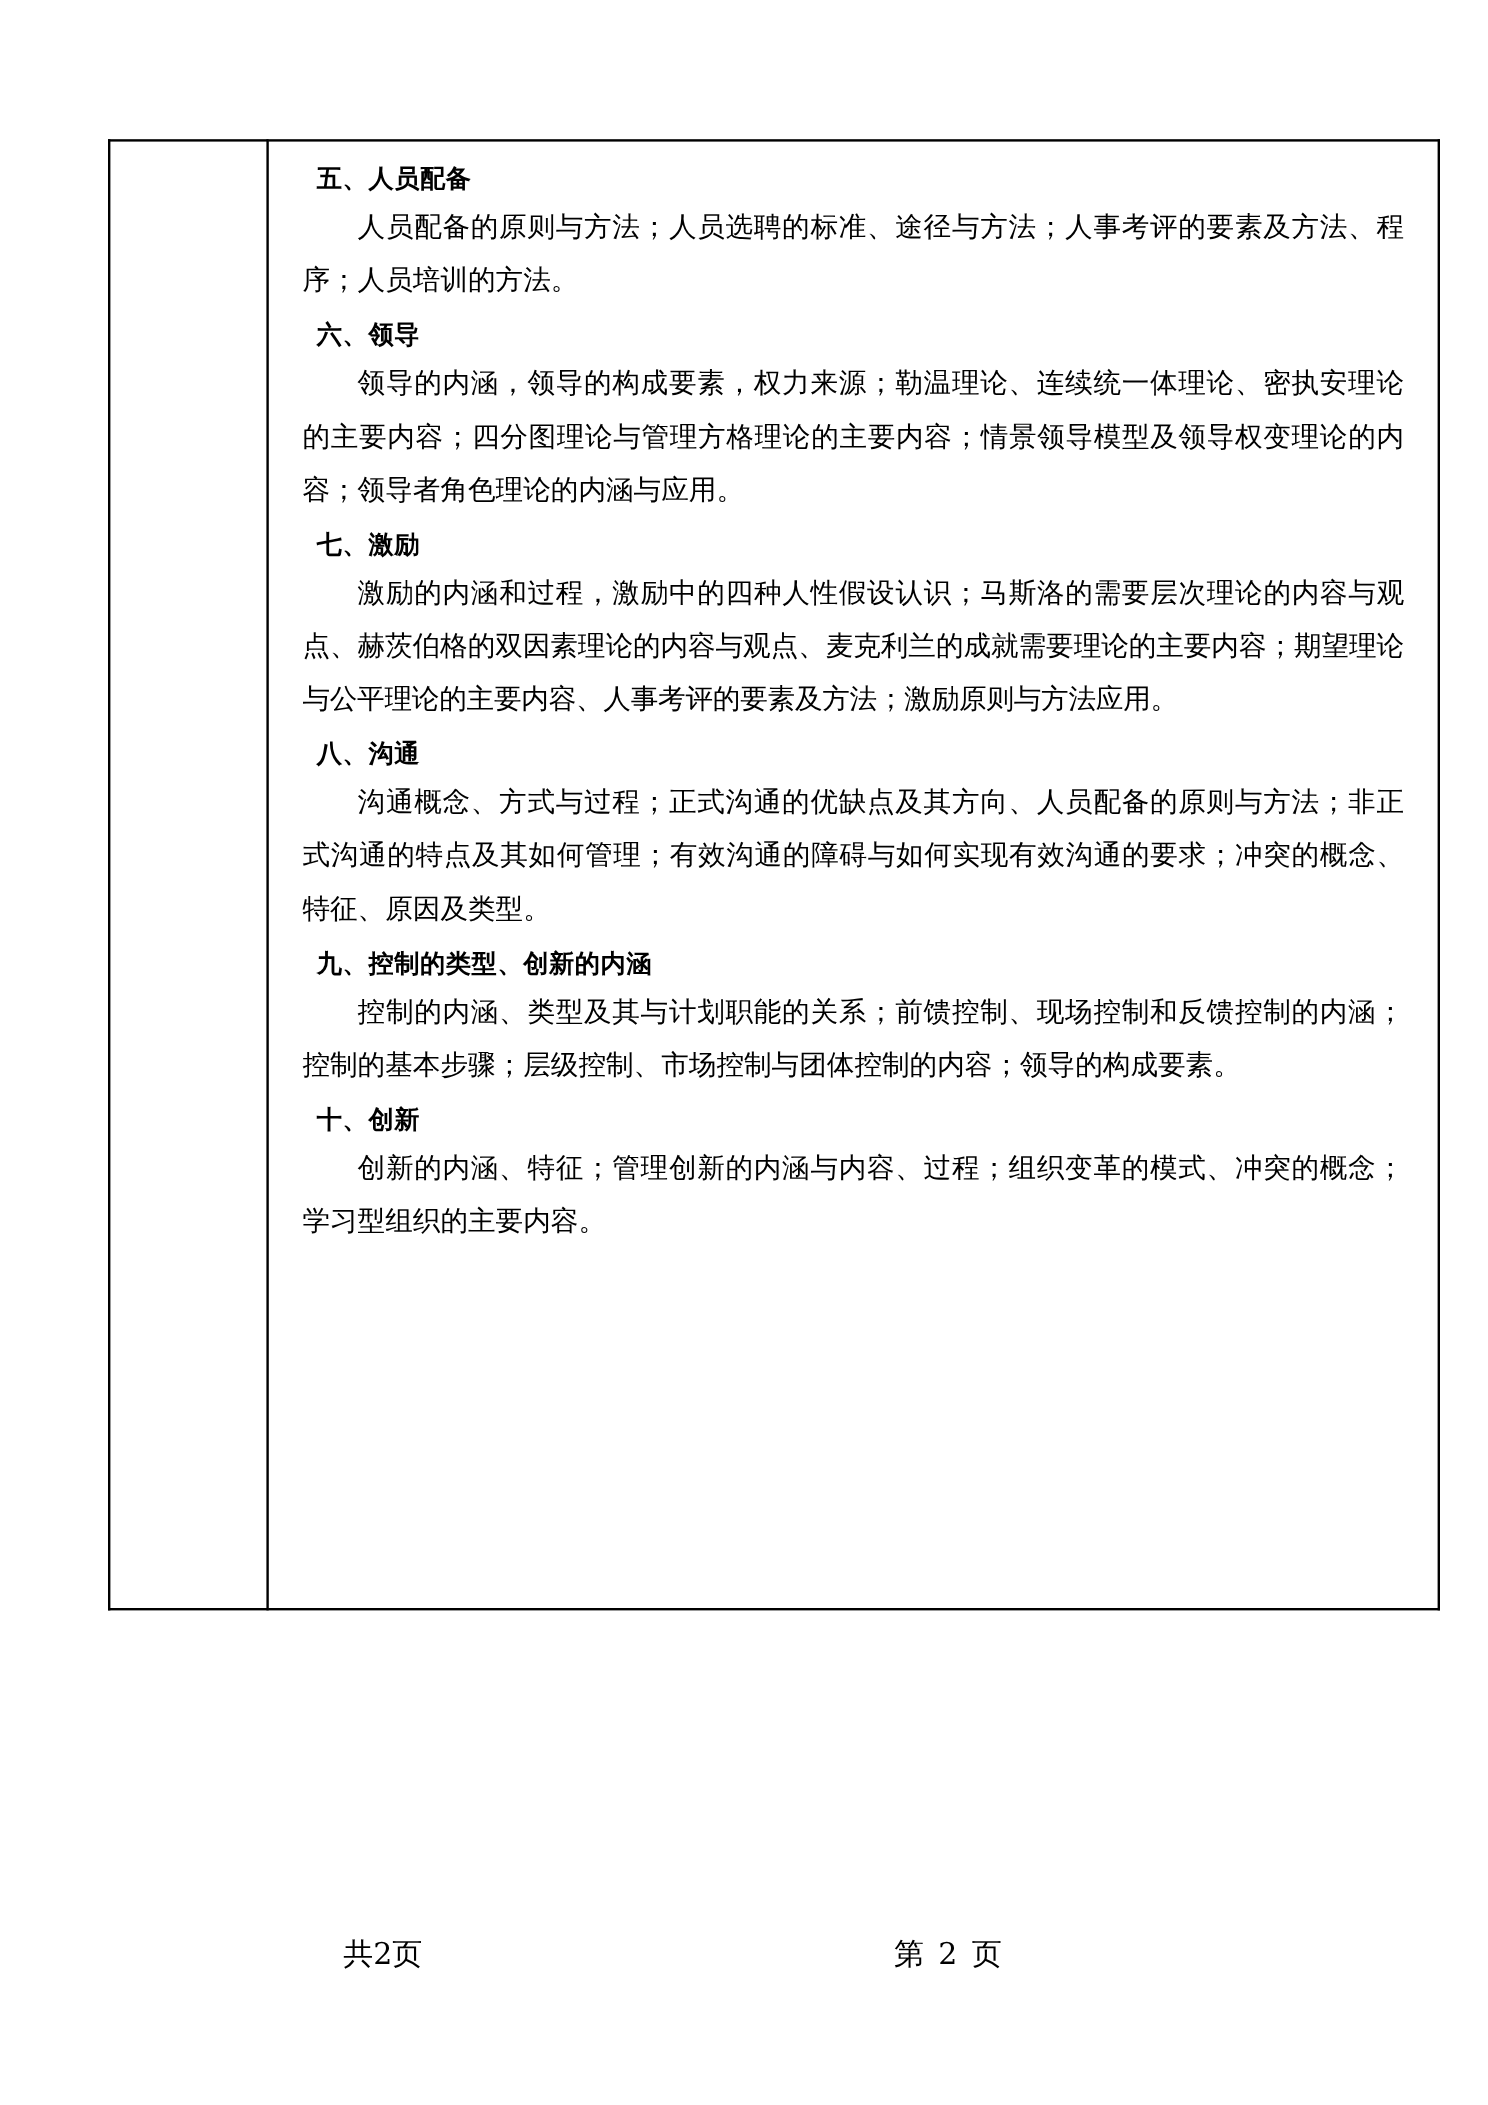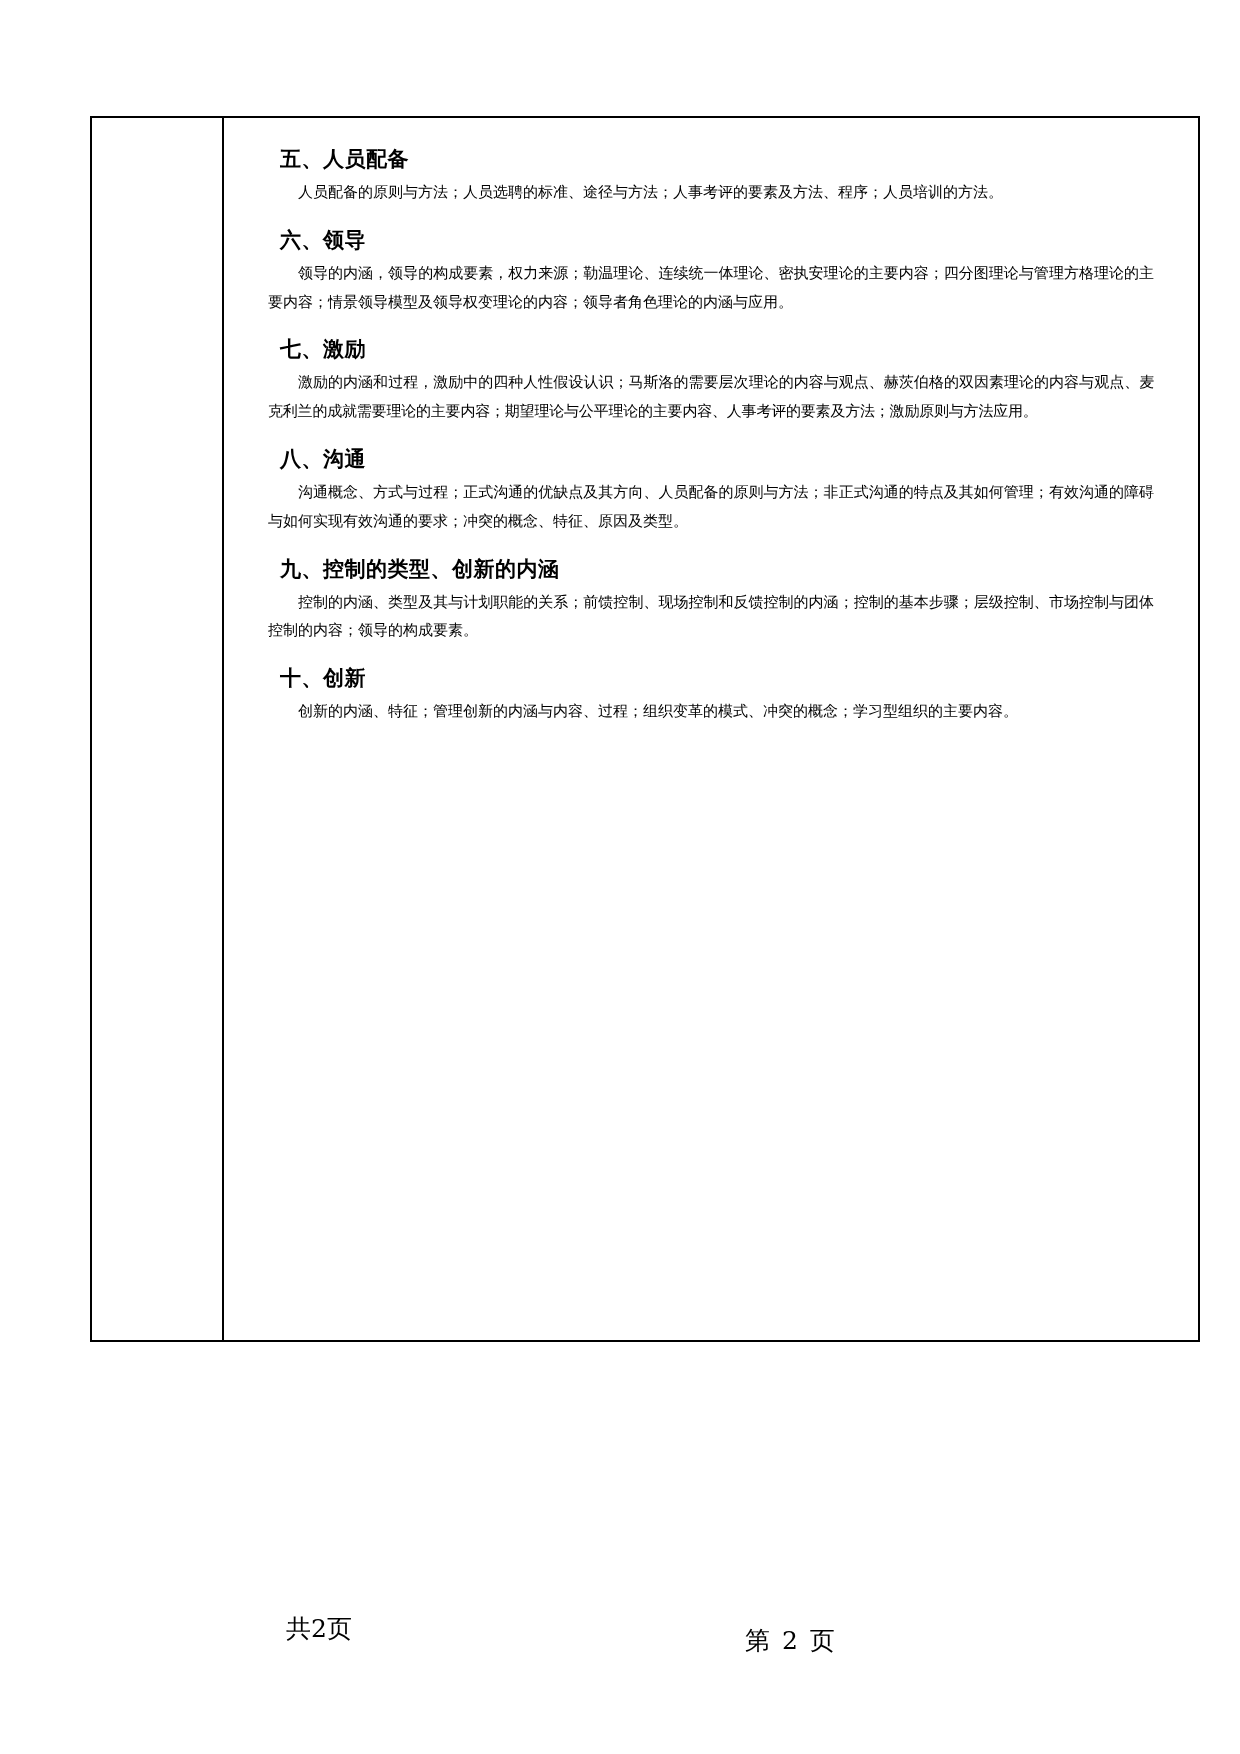--- a/index.html
+++ b/index.html
@@ -46,34 +46,34 @@
     padding: 8px 24px 14px 24px !important;
     height: 1200px;
   }
 
   .label-inner {
     min-height: 1200px;
   }
 
   
   .section {
-    margin: 16px;
+    margin: 0;
   }
   .sec-heading {
     font-family: "DejaVu Sans", "Liberation Sans", sans-serif;
     font-weight: bold;
     font-size: 21px;
     line-height: 1.62;
     letter-spacing: 0.5px;
     margin: 6px 0 2px 0;
     padding-left: 16px;
   }
   .sec-body {
     font-family: "DejaVu Serif", "Liberation Serif", serif;
-    font-size: 15px;
+    font-size: 23px;
     line-height: 1.92;
     text-align: justify;
     text-justify: inter-character;
     text-indent: 2em;
     margin: 0 0 4px 0;
     padding: 0 4px 0 4px;
     word-break: break-all;
   }
   
   .sec-body.dense {
@@ -93,21 +93,21 @@
   }
   .footer-left {
     position: absolute;
     left: 196px;
     top: 0;
     white-space: nowrap;
   }
   .footer-right {
     position: absolute;
     left: 655px;
-    top: 12px;
+    top: 0;
     white-space: nowrap;
     letter-spacing: 2px;
   }
 </style>
 </head>
 <body>
 
 <div class="page">
 
   <table class="syllabus-table">

